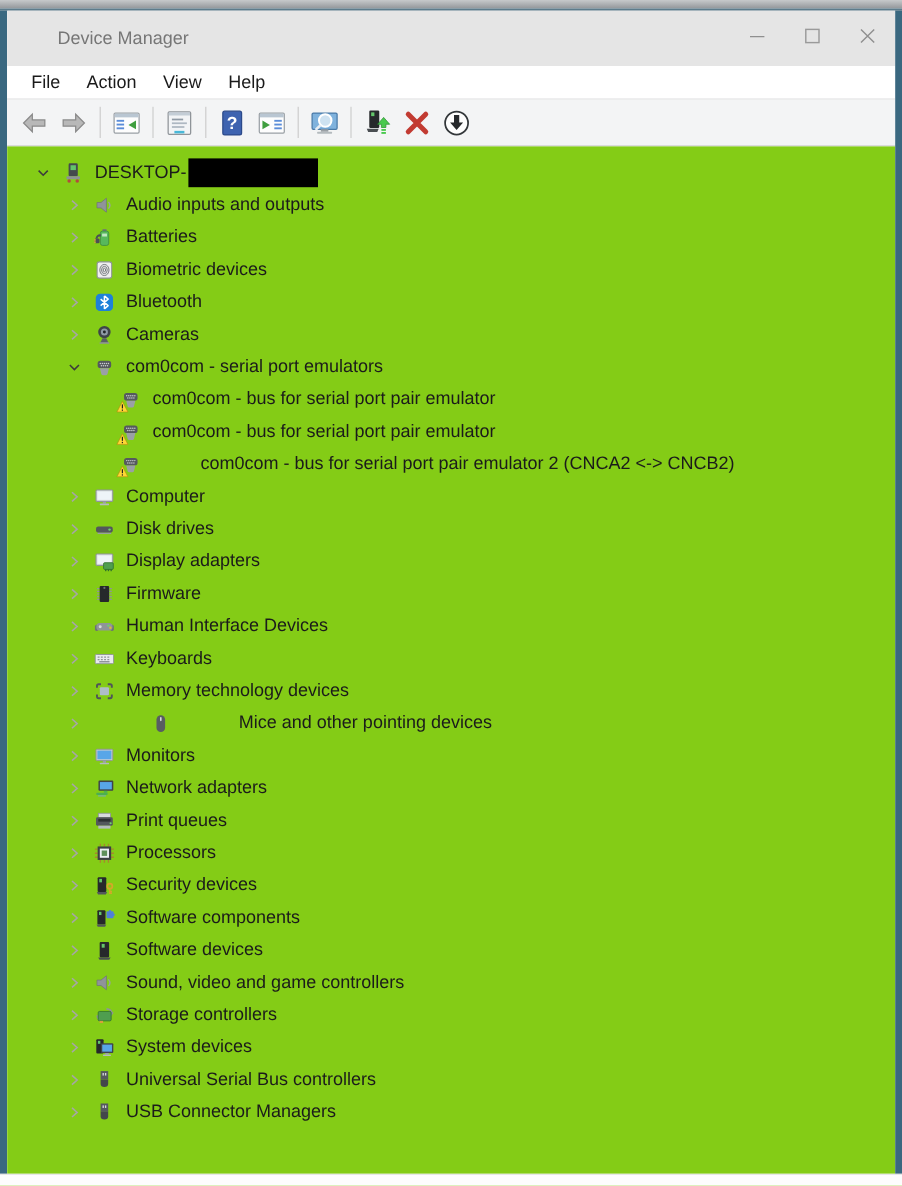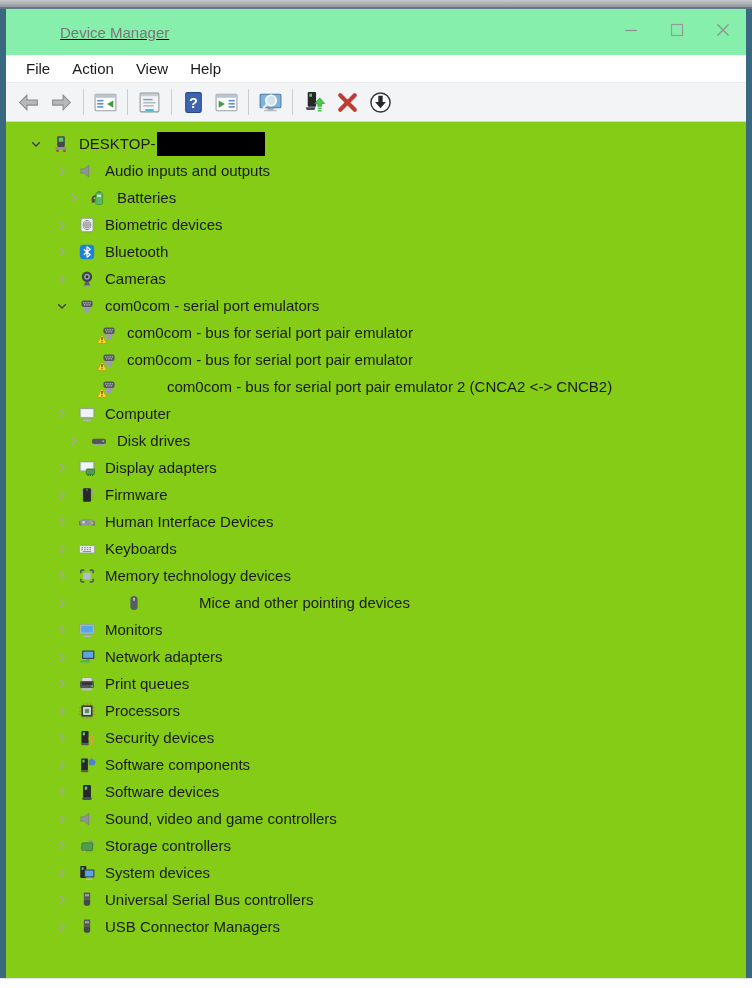--- a/index.html
+++ b/index.html
@@ -10,21 +10,21 @@
     background:#ffffff;
   }
   .top-strip { height:7px; background:linear-gradient(#c7c9cb,#94979b); }
   .top-line  { height:2px; background:#5d7b8b; }
   .mid { display:flex; height:969px; }
   .edge { width:6px; background:#3a6880; flex:0 0 6px; }
   .win { flex:1; min-width:0; display:flex; flex-direction:column; background:#fff; }
   .bottom-strip { height:10px; background:#fdfdfd; border-top:1px solid #e2e2e2; }
 
   
-  .titlebar { height:46px; display:flex; align-items:center; padding-left:25px; background:#86efac;text-decoration:underline; }
+  .titlebar { height:46px; display:flex; align-items:center; padding-left:13px; background:#e5e5e5; }
   .title-icon { width:20px; height:20px; flex:0 0 20px; }
   .title-text { margin-left:9px; font-size:15px; color:#767676; }
   .win-controls { margin-left:auto; display:flex; align-self:stretch; }
   .win-btn { width:46px; display:flex; align-items:center; justify-content:center; }
   .win-btn svg { width:22px; height:22px; }
 
   
   .menubar { height:27px; display:flex; align-items:center; padding-left:9px; background:#fff; }
   .menu-item { padding:3px 11px; font-size:15px; color:#1a1a1a; cursor:default; }
 
@@ -218,21 +218,21 @@
               </svg>
             </span>
             <span class="ticon">
               <svg class="main" viewBox="0 0 16 16">
                 <path d="M2.5 6 H5.5 L9.5 2.8 V13.2 L5.5 10 H2.5 Z" fill="#8f9499" stroke="#6d7276" stroke-width="0.5"></path>
                 <path d="M11 5.5 Q13.2 8 11 10.5" fill="none" stroke="#9aa0a5" stroke-width="1"></path>
               </svg>
             </span>
             <span>Audio inputs and outputs</span>
           </div>
-          <div class="row" style="padding-left: 48px; margin-left: 12px;">
+          <div class="row" style="padding-left: 48px;">
             <span class="chev">
               <svg viewBox="0 0 16 16">
                 <path d="M6 4.2 L10.3 8 L6 11.8" fill="none" stroke="#a6a6a6" stroke-width="1.3"></path>
               </svg>
             </span>
             <span class="ticon">
               <svg class="main" viewBox="0 0 16 16">
                 <rect x="6.6" y="1.8" width="3" height="2" fill="#6f7478"></rect>
                 <rect x="5" y="3.2" width="6.2" height="10.6" rx="1.6" fill="#58b85c" stroke="#3d8a41" stroke-width="0.6"></rect>
                 <rect x="6.3" y="5" width="3.6" height="2.2" fill="#bfe8c1"></rect>
@@ -398,21 +398,21 @@
             <span class="ticon">
               <svg class="main" viewBox="0 0 16 16">
                 <rect x="1.8" y="3" width="12.4" height="8.4" rx="0.8" fill="#dfe4e8" stroke="#8f9499" stroke-width="0.8"></rect>
                 <rect x="3" y="4.2" width="10" height="6" fill="#eef4f8"></rect>
                 <rect x="6.8" y="11.4" width="2.4" height="1.6" fill="#9aa0a5"></rect>
                 <rect x="4.6" y="13" width="6.8" height="1.2" rx="0.4" fill="#b4babe"></rect>
               </svg>
             </span>
             <span>Computer</span>
           </div>
-          <div class="row" style="padding-left: 48px; margin-left: 12px;">
+          <div class="row" style="padding-left: 48px;">
             <span class="chev">
               <svg viewBox="0 0 16 16">
                 <path d="M6 4.2 L10.3 8 L6 11.8" fill="none" stroke="#a6a6a6" stroke-width="1.3"></path>
               </svg>
             </span>
             <span class="ticon">
               <svg class="main" viewBox="0 0 16 16">
                 <rect x="1.8" y="6" width="12.4" height="4.6" rx="1.6" fill="#53575c"></rect>
                 <rect x="3" y="10.6" width="10" height="0.9" fill="#9aa0a5"></rect>
                 <circle cx="11.8" cy="8.3" r="0.9" fill="#6fcf6f"></circle>

